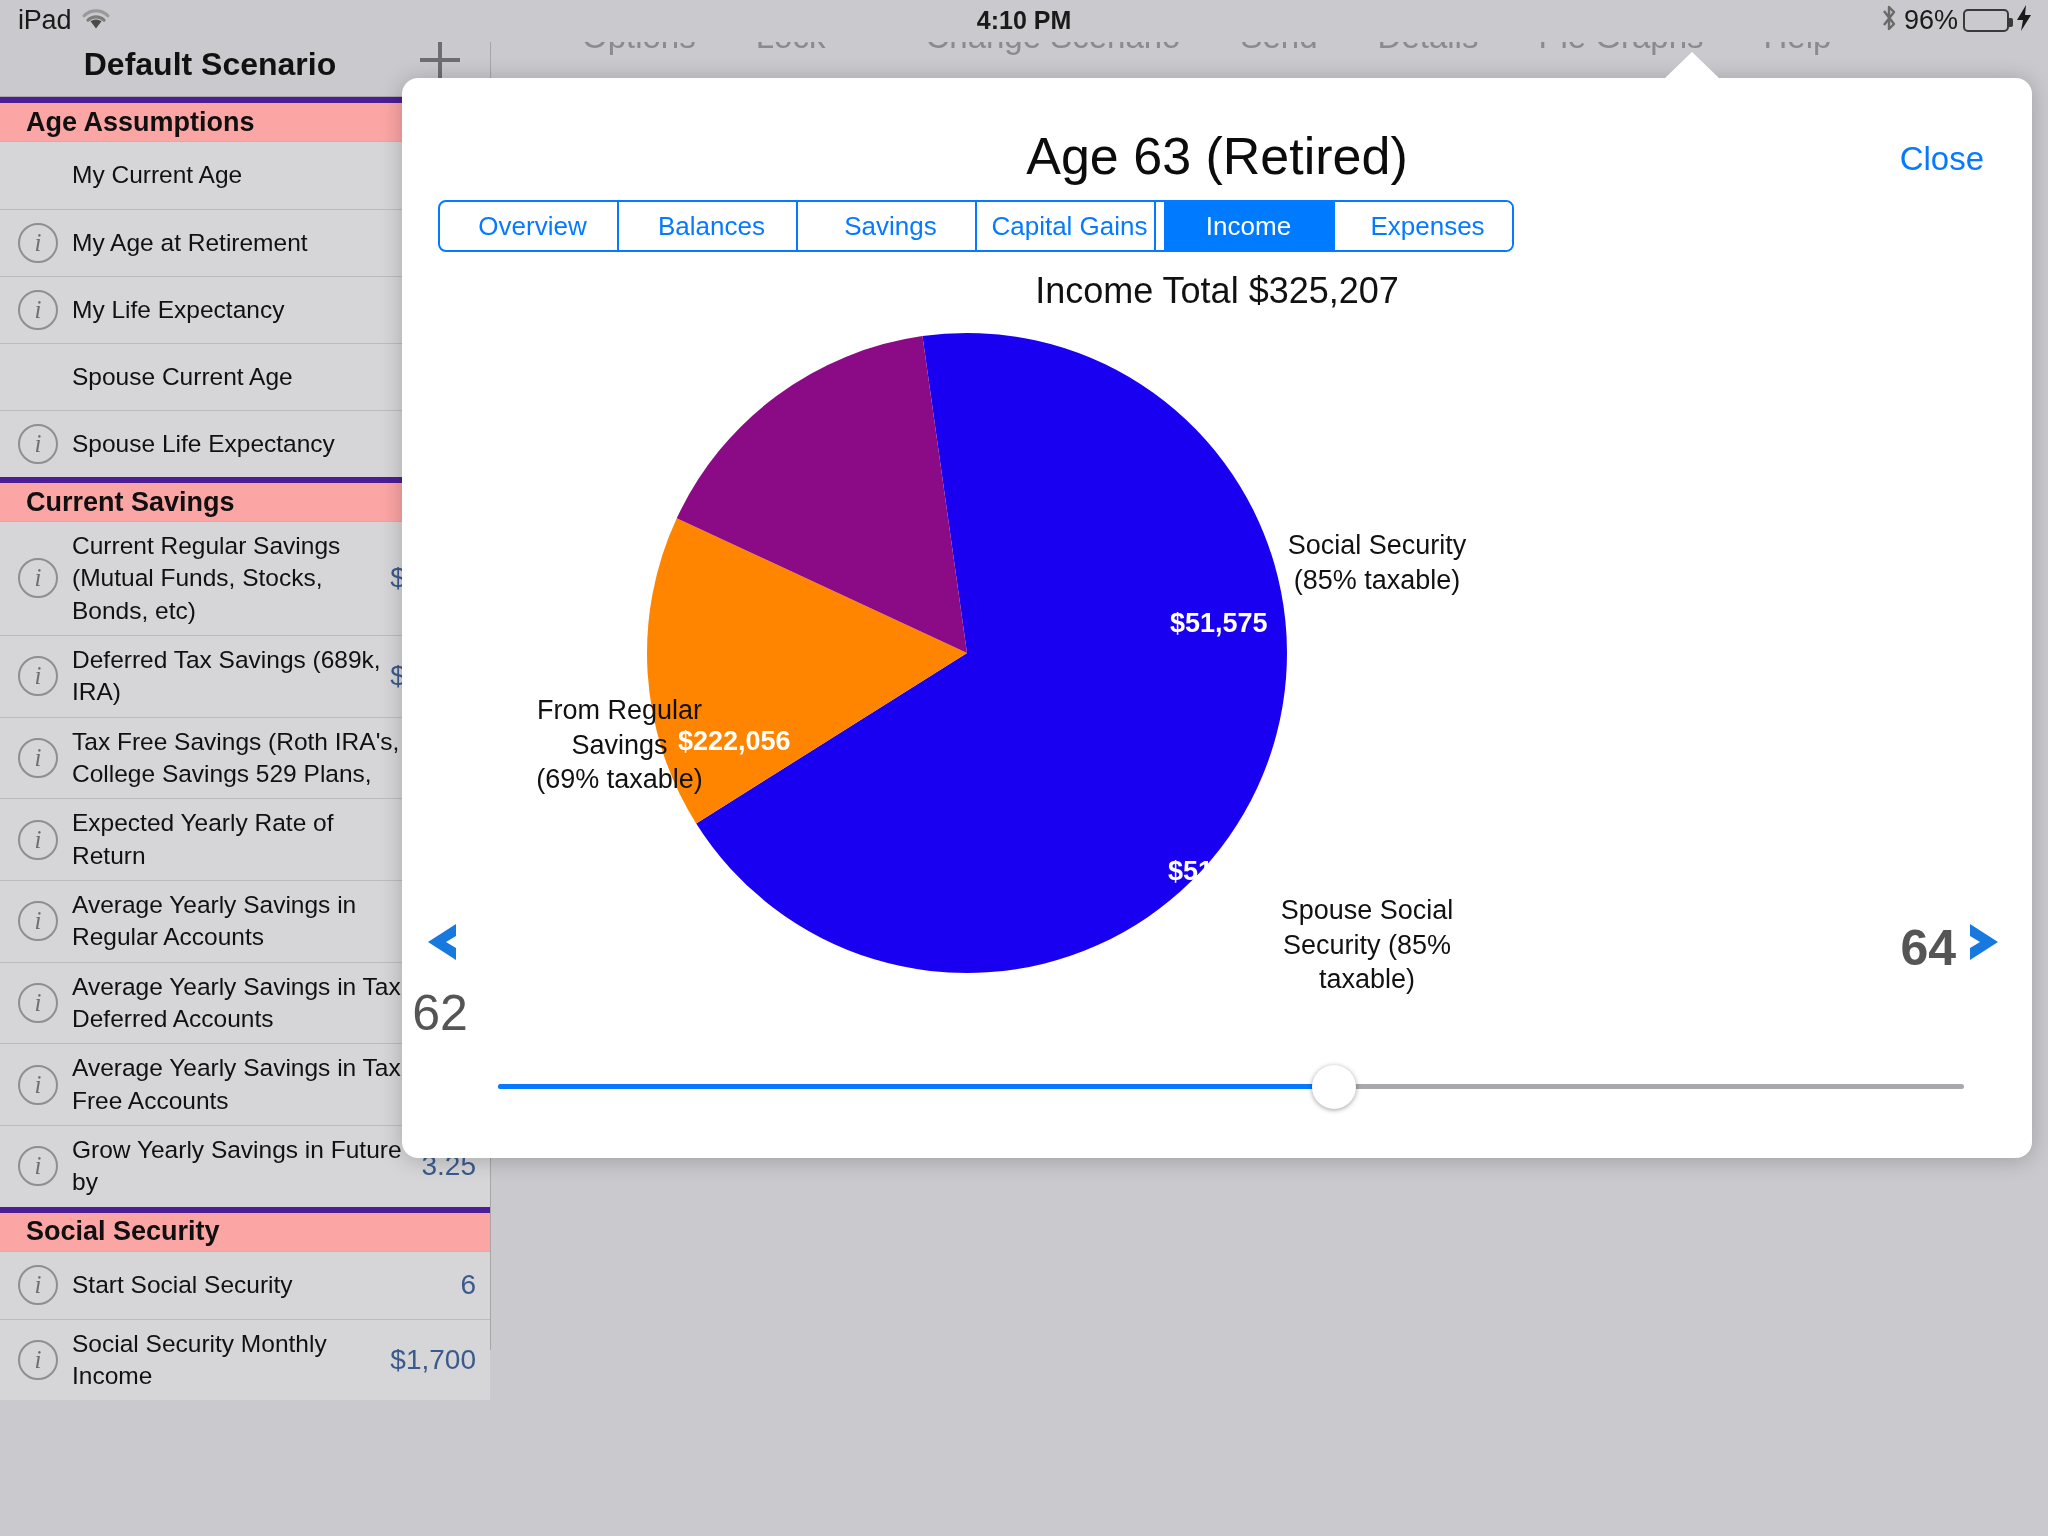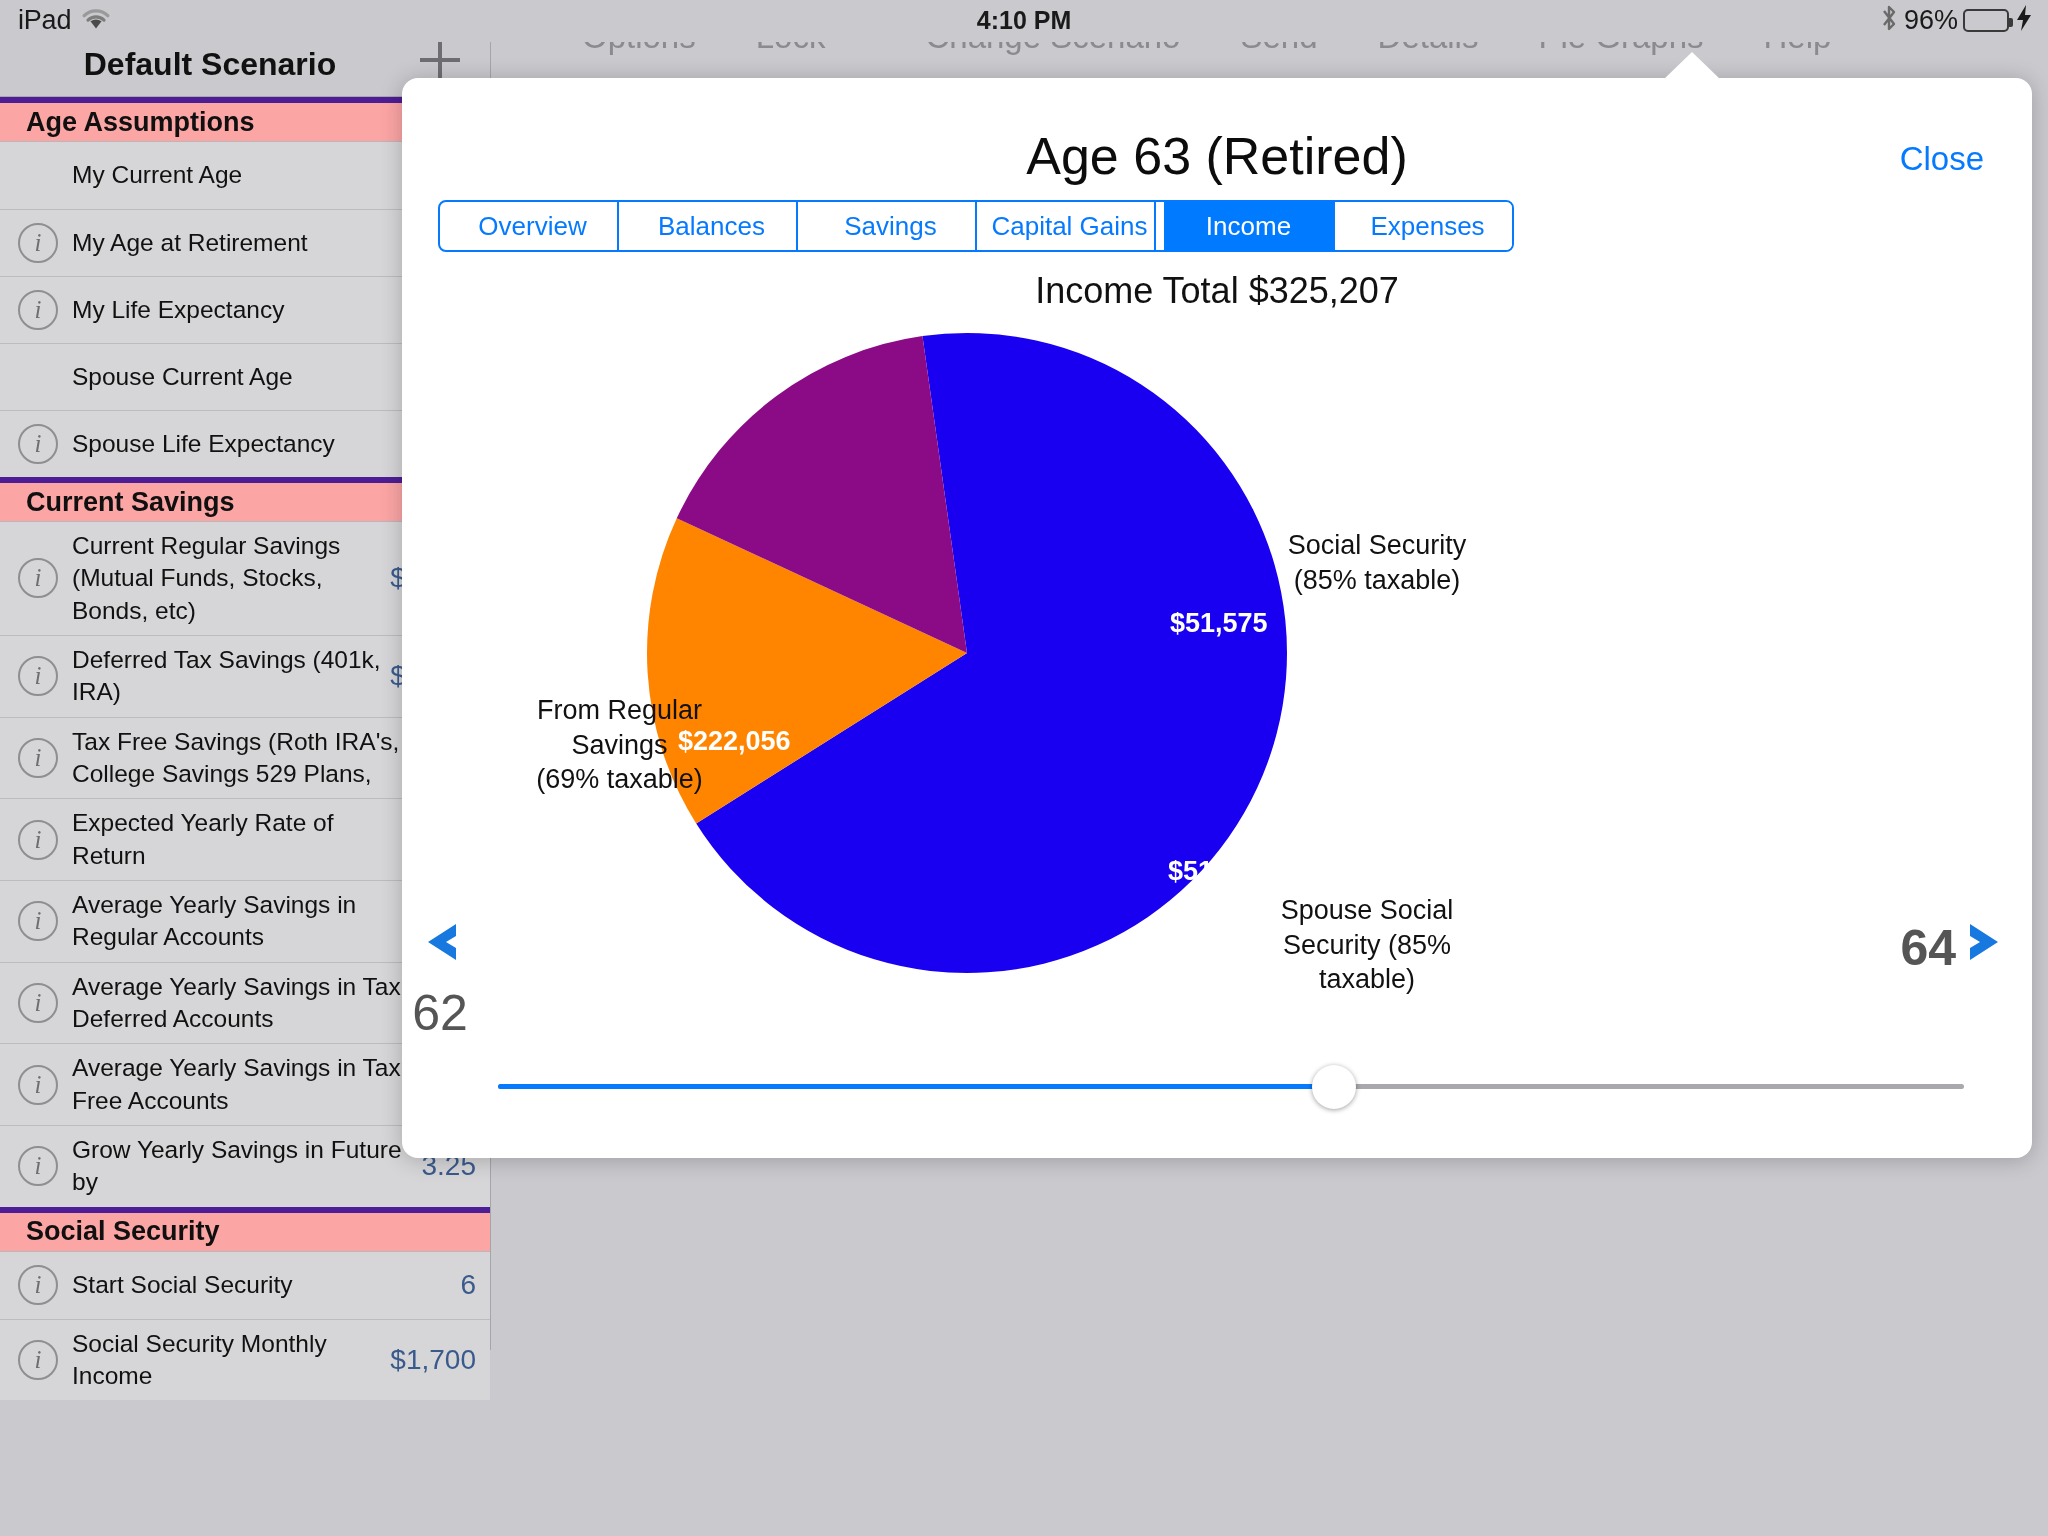--- a/index.html
+++ b/index.html
@@ -233,21 +233,21 @@
           <div class="row-value">8</div>
         </div>
         <div class="section-header">Current Savings</div>
         <div class="row">
           <div class="info-icon">i</div>
           <div class="row-label">Current Regular Savings (Mutual Funds, Stocks, Bonds, etc)</div>
           <div class="row-value">$250,0</div>
         </div>
         <div class="row">
           <div class="info-icon">i</div>
-          <div class="row-label">Deferred Tax Savings (401k, IRA)</div>
+          <div class="row-label">Deferred Tax Savings (689k, IRA)</div>
           <div class="row-value">$150,0</div>
         </div>
         <div class="row">
           <div class="info-icon">i</div>
           <div class="row-label">Tax Free Savings (Roth IRA's, College Savings 529 Plans,</div>
           <div class="row-value">$</div>
         </div>
         <div class="row">
           <div class="info-icon">i</div>
           <div class="row-label">Expected Yearly Rate of Return</div>

